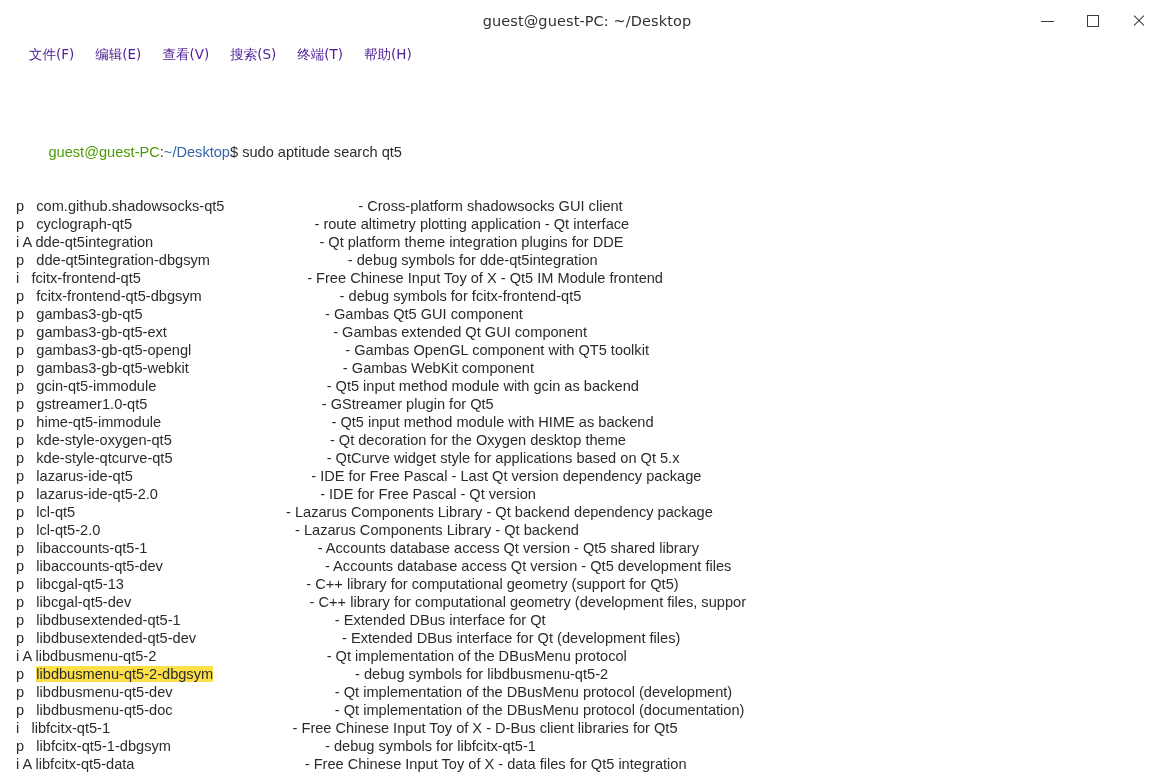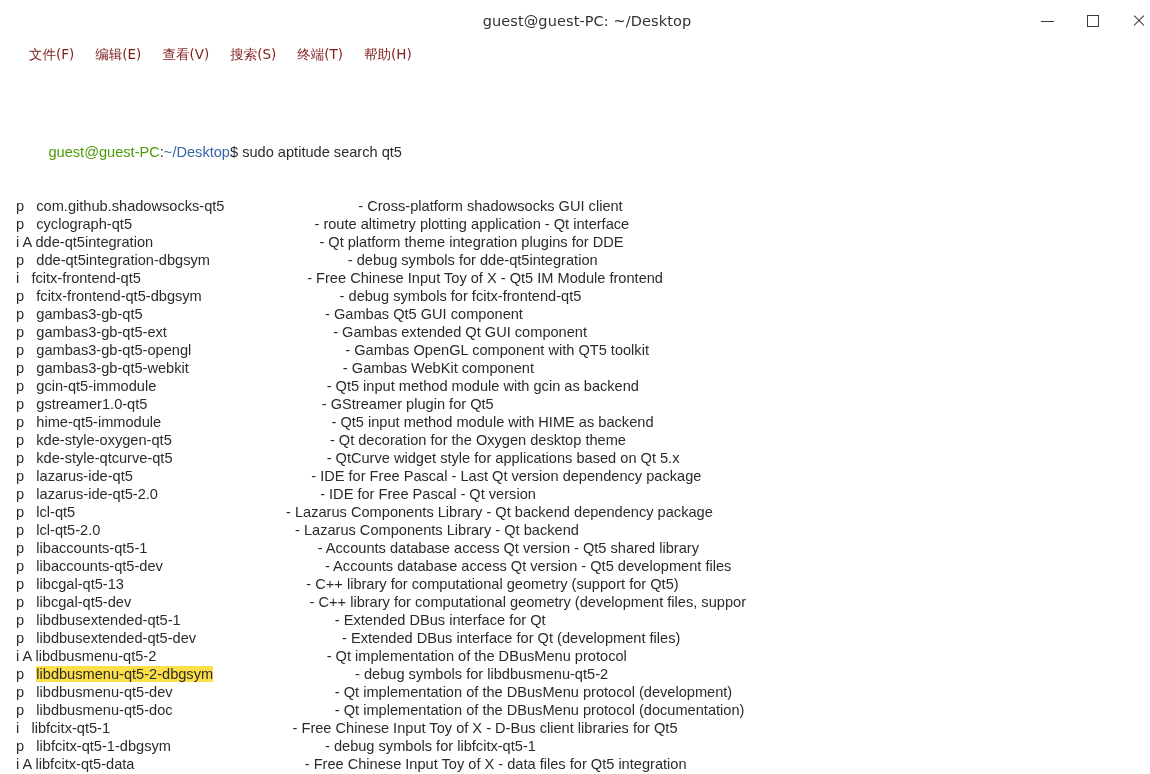--- a/index.html
+++ b/index.html
@@ -97,21 +97,21 @@
     min-height: 26px;
     background: #ffffff;
     display: flex;
     align-items: center;
     padding-left: 8px;
     user-select: none;
   }
   .menu-item {
     font-family: "DejaVu Sans", "Liberation Sans", sans-serif;
     font-size: 13.5px;
-    color: #7f1d1d;
+    color: #4c1d95;
     padding: 2px 9px 3px 9px;
     margin-right: 3px;
     white-space: nowrap;
     cursor: default;
     border-radius: 3px;
   }
 
   
   #terminal-wrap {
     position: relative;

